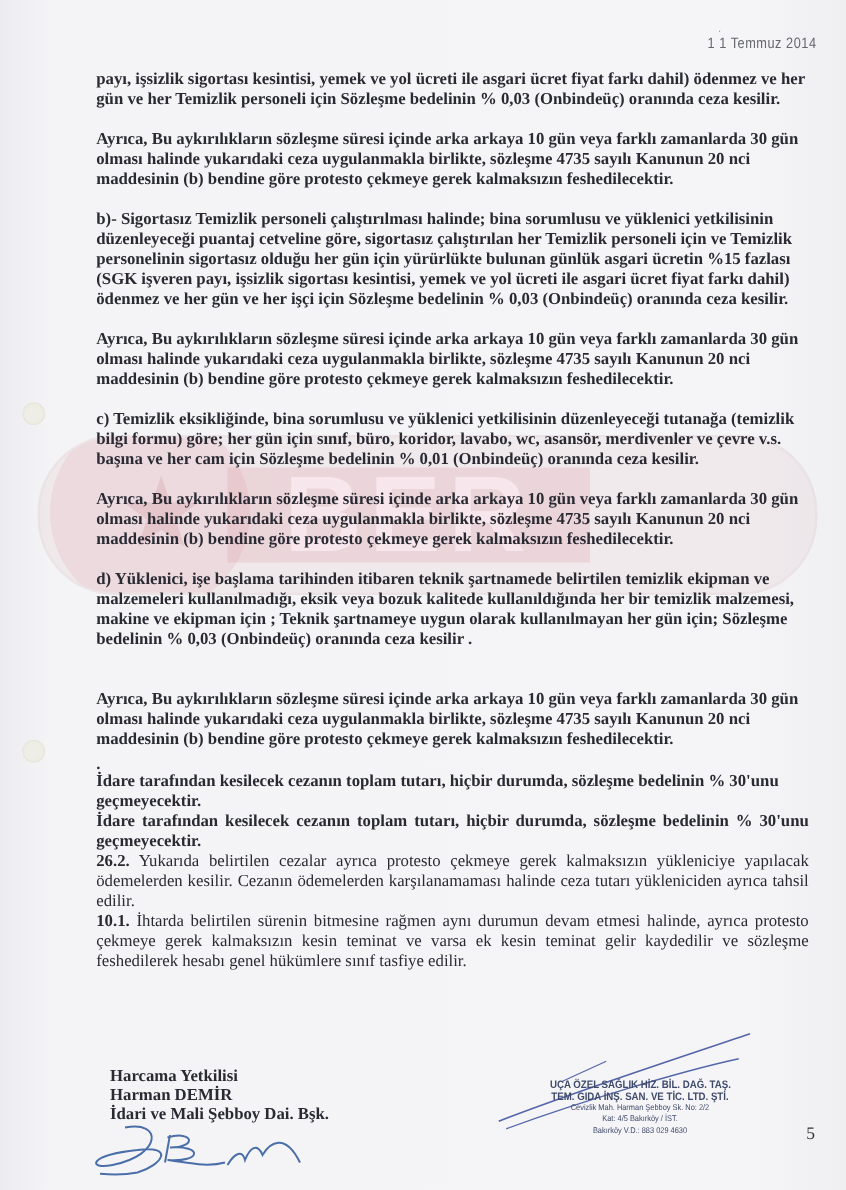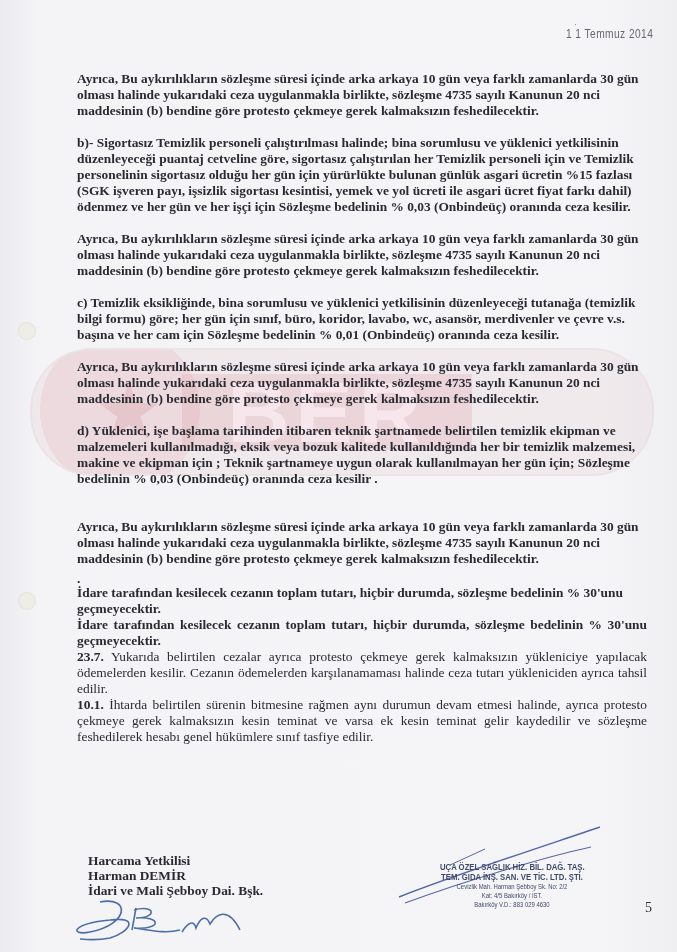--- a/index.html
+++ b/index.html
@@ -93,41 +93,42 @@
 
 <div class="hole" style="top:322px"></div>
 <div class="hole" style="top:592px"></div>
 
 <div class="date-stamp">
   <span class="dot">·</span>
   <span>1 1 Temmuz 2014</span>
 </div>
 
 <div class="content">
+  <p class="p">payı, işsizlik sigortası kesintisi, yemek ve yol ücreti ile asgari ücret fiyat farkı dahil) ödenmez ve her gün ve her Temizlik personeli için Sözleşme bedelinin % 0,03 (Onbindeüç) oranında ceza kesilir.</p>
   <div class="gap"></div>
   <p class="p">Ayrıca, Bu aykırılıkların sözleşme süresi içinde arka arkaya 10 gün veya farklı zamanlarda 30 gün olması halinde yukarıdaki ceza uygulanmakla birlikte, sözleşme 4735 sayılı Kanunun 20 nci maddesinin (b) bendine göre protesto çekmeye gerek kalmaksızın feshedilecektir.</p>
   <div class="gap"></div>
   <p class="p">b)- Sigortasız Temizlik personeli çalıştırılması halinde; bina sorumlusu ve yüklenici yetkilisinin düzenleyeceği puantaj cetveline göre, sigortasız çalıştırılan her Temizlik personeli için ve Temizlik personelinin sigortasız olduğu her gün için yürürlükte bulunan günlük asgari ücretin %15 fazlası (SGK işveren payı, işsizlik sigortası kesintisi, yemek ve yol ücreti ile asgari ücret fiyat farkı dahil) ödenmez ve her gün ve her işçi için Sözleşme bedelinin % 0,03 (Onbindeüç) oranında ceza kesilir.</p>
   <div class="gap"></div>
   <p class="p">Ayrıca, Bu aykırılıkların sözleşme süresi içinde arka arkaya 10 gün veya farklı zamanlarda 30 gün olması halinde yukarıdaki ceza uygulanmakla birlikte, sözleşme 4735 sayılı Kanunun 20 nci maddesinin (b) bendine göre protesto çekmeye gerek kalmaksızın feshedilecektir.</p>
   <div class="gap"></div>
   <p class="p">c) Temizlik eksikliğinde, bina sorumlusu ve yüklenici yetkilisinin düzenleyeceği tutanağa (temizlik bilgi formu) göre; her gün için sınıf, büro, koridor, lavabo, wc, asansör, merdivenler ve çevre v.s. başına ve her cam için Sözleşme bedelinin % 0,01 (Onbindeüç) oranında ceza kesilir.</p>
   <div class="gap"></div>
   <p class="p">Ayrıca, Bu aykırılıkların sözleşme süresi içinde arka arkaya 10 gün veya farklı zamanlarda 30 gün olması halinde yukarıdaki ceza uygulanmakla birlikte, sözleşme 4735 sayılı Kanunun 20 nci maddesinin (b) bendine göre protesto çekmeye gerek kalmaksızın feshedilecektir.</p>
   <div class="gap"></div>
   <p class="p">d) Yüklenici, işe başlama tarihinden itibaren teknik şartnamede belirtilen temizlik ekipman ve malzemeleri kullanılmadığı, eksik veya bozuk kalitede kullanıldığında her bir temizlik malzemesi, makine ve ekipman için ; Teknik şartnameye uygun olarak kullanılmayan her gün için; Sözleşme bedelinin % 0,03 (Onbindeüç) oranında ceza kesilir .</p>
   <div class="gap"></div>
   <div class="gap"></div>
   <p class="p">Ayrıca, Bu aykırılıkların sözleşme süresi içinde arka arkaya 10 gün veya farklı zamanlarda 30 gün olması halinde yukarıdaki ceza uygulanmakla birlikte, sözleşme 4735 sayılı Kanunun 20 nci maddesinin (b) bendine göre protesto çekmeye gerek kalmaksızın feshedilecektir.</p>
   <div class="gap" style="height:6px"></div>
   <div class="lone-dot">.</div>
   <p class="p">İdare tarafından kesilecek cezanın toplam tutarı, hiçbir durumda, sözleşme bedelinin % 30'unu geçmeyecektir.</p>
   <p class="p justify">İdare tarafından kesilecek cezanın toplam tutarı, hiçbir durumda, sözleşme bedelinin % 30'unu geçmeyecektir.</p>
   <p class="p normal justify">
-    <b>23.7.</b><span> Yukarıda belirtilen cezalar ayrıca protesto çekmeye gerek kalmaksızın yükleniciye yapılacak ödemelerden kesilir. Cezanın ödemelerden karşılanamaması halinde ceza tutarı yükleniciden ayrıca tahsil edilir.</span>
+    <b>26.2.</b><span> Yukarıda belirtilen cezalar ayrıca protesto çekmeye gerek kalmaksızın yükleniciye yapılacak ödemelerden kesilir. Cezanın ödemelerden karşılanamaması halinde ceza tutarı yükleniciden ayrıca tahsil edilir.</span>
   </p>
   <p class="p normal justify">
     <b>10.1.</b><span> İhtarda belirtilen sürenin bitmesine rağmen aynı durumun devam etmesi halinde, ayrıca protesto çekmeye gerek kalmaksızın kesin teminat ve varsa ek kesin teminat gelir kaydedilir ve sözleşme feshedilerek hesabı genel hükümlere sınıf tasfiye edilir.</span>
   </p>
 </div>
 
 <div class="sign-block">
   <div>Harcama Yetkilisi</div>
   <div>Harman DEMİR</div>
   <div>İdari ve Mali Şebboy Dai. Bşk.</div>

